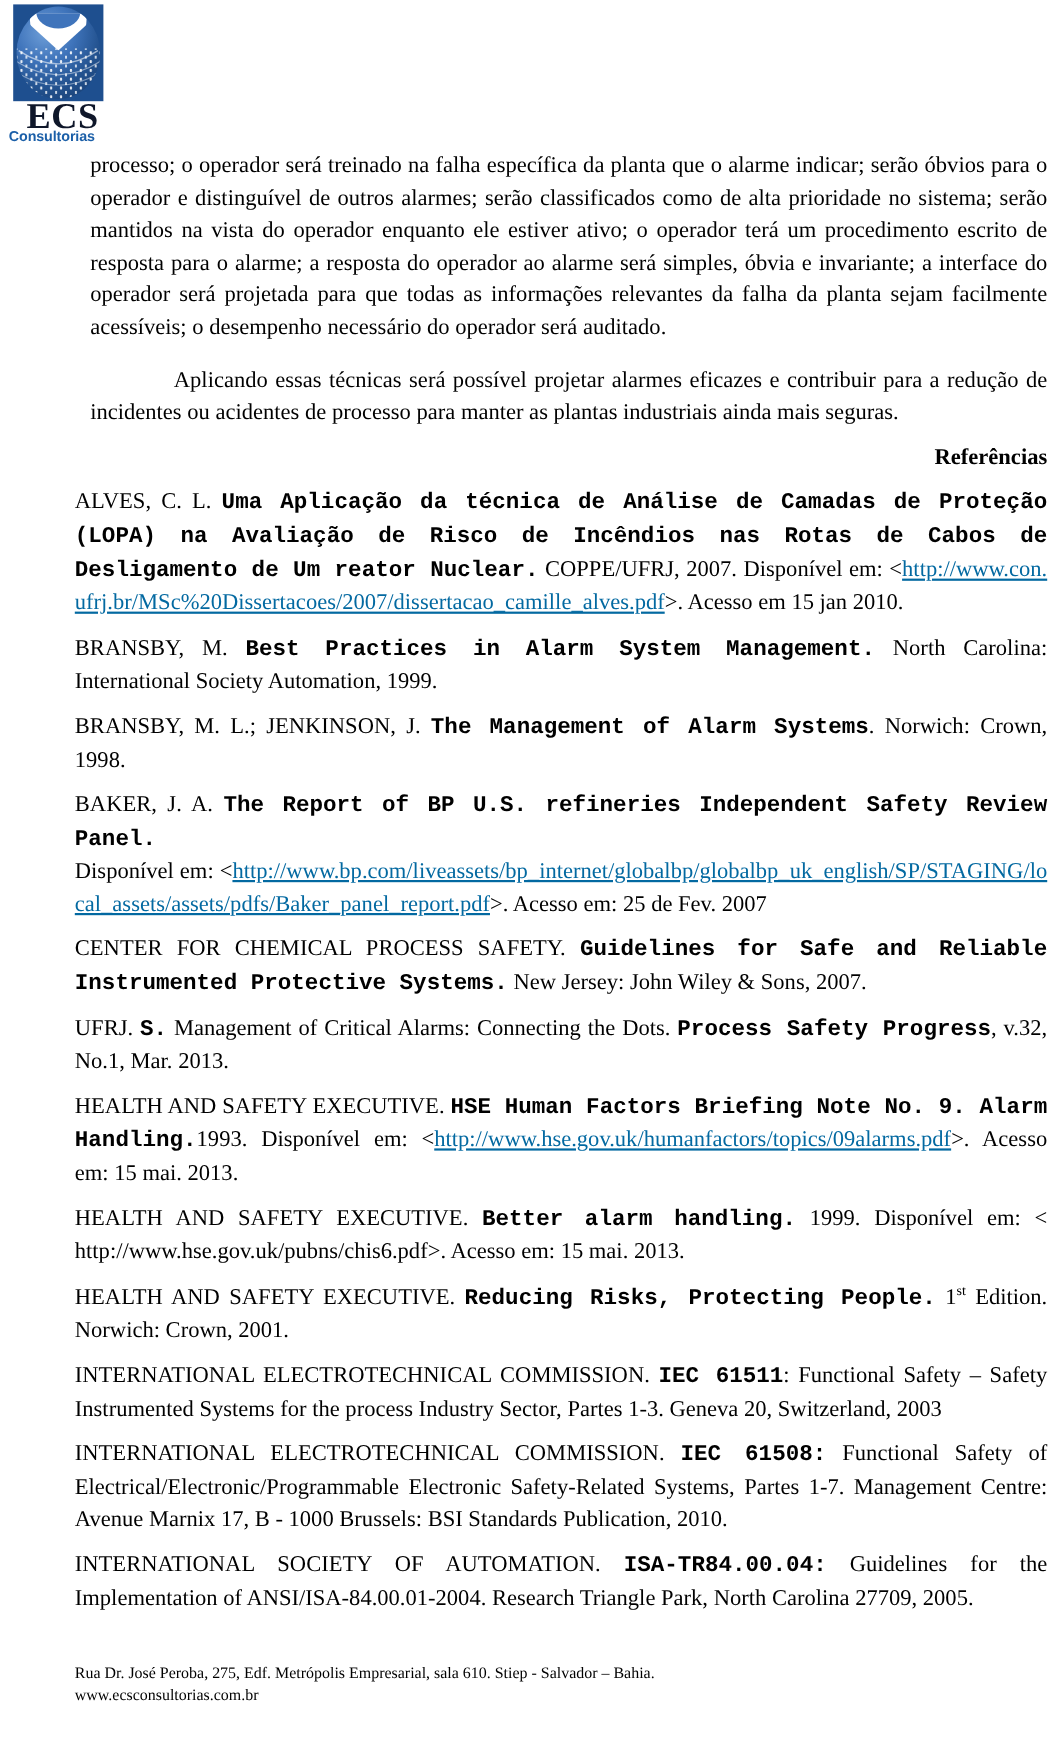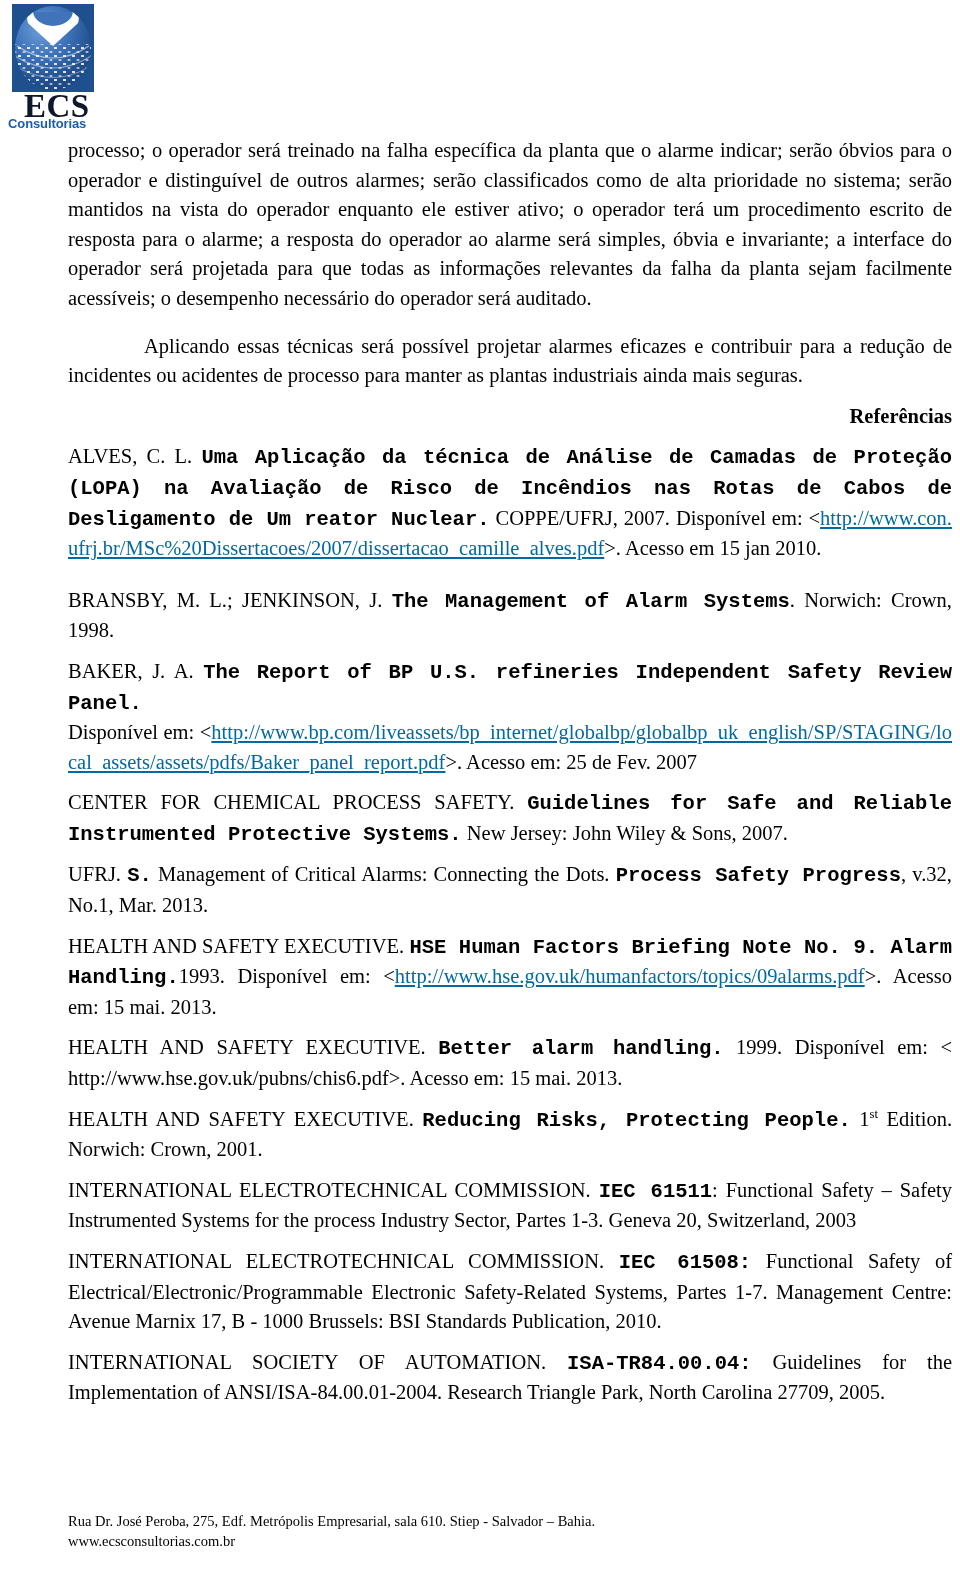--- a/index.html
+++ b/index.html
@@ -111,21 +111,21 @@
   #content {
     position: absolute;
     left: 68px;
     top: 136px;
     width: 884px;
   }
   .para {
     font-size: 20.5px;
     line-height: 29.6px;
     text-align: justify;
-    margin: 0 0 0 0;
+    margin: 0 0 0 14px;
     hyphens: none;
   }
   .para.indent { text-indent: 76px; }
   .gap-sm { height: 11px; }
   .gap-md { height: 18px; }
 
   h2.heading {
     font-size: 20.5px;
     font-weight: bold;
     margin: 0;
@@ -192,20 +192,21 @@
   <div class="gap-sm"></div>
 
   <h2 class="heading">Referências</h2>
 
   <div class="gap-sm"></div>
 
   <p class="ref"><span>ALVES, C. L. </span><b>Uma Aplicação da técnica de Análise de Camadas de Proteção (LOPA) na Avaliação de Risco de Incêndios nas Rotas de Cabos de Desligamento de Um reator Nuclear.</b><span> </span><span>COPPE/UFRJ, 2007. Disponível em: &lt;</span><a class="link" href="#">http://www.con.ufrj.br/MSc%20Dissertacoes/2007/dissertacao_camille_alves.pdf</a><span>&gt;. Acesso em 15 jan 2010.</span></p>
 
   <div class="gap-sm"></div>
 
+  <p class="ref"><span>BRANSBY, M. </span><b>Best Practices in Alarm System Management.</b><span> North Carolina: International Society Automation, 1999.</span></p>
 
   <div class="gap-sm"></div>
 
   <p class="ref"><span>BRANSBY, M. L.; JENKINSON, J. </span><b>The Management of Alarm Systems</b><span>. Norwich: Crown, 1998.</span></p>
 
   <div class="gap-sm"></div>
 
   <p class="ref"><span>BAKER, J. A. </span><b>The Report of BP U.S. refineries Independent Safety Review Panel.</b><br><span>Disponível em: &lt;</span><a class="link" href="#">http://www.bp.com/liveassets/bp_internet/globalbp/globalbp_uk_english/SP/STAGING/local_assets/assets/pdfs/Baker_panel_report.pdf</a><span>&gt;. Acesso em: 25 de Fev. 2007</span></p>
 
   <div class="gap-sm"></div>

